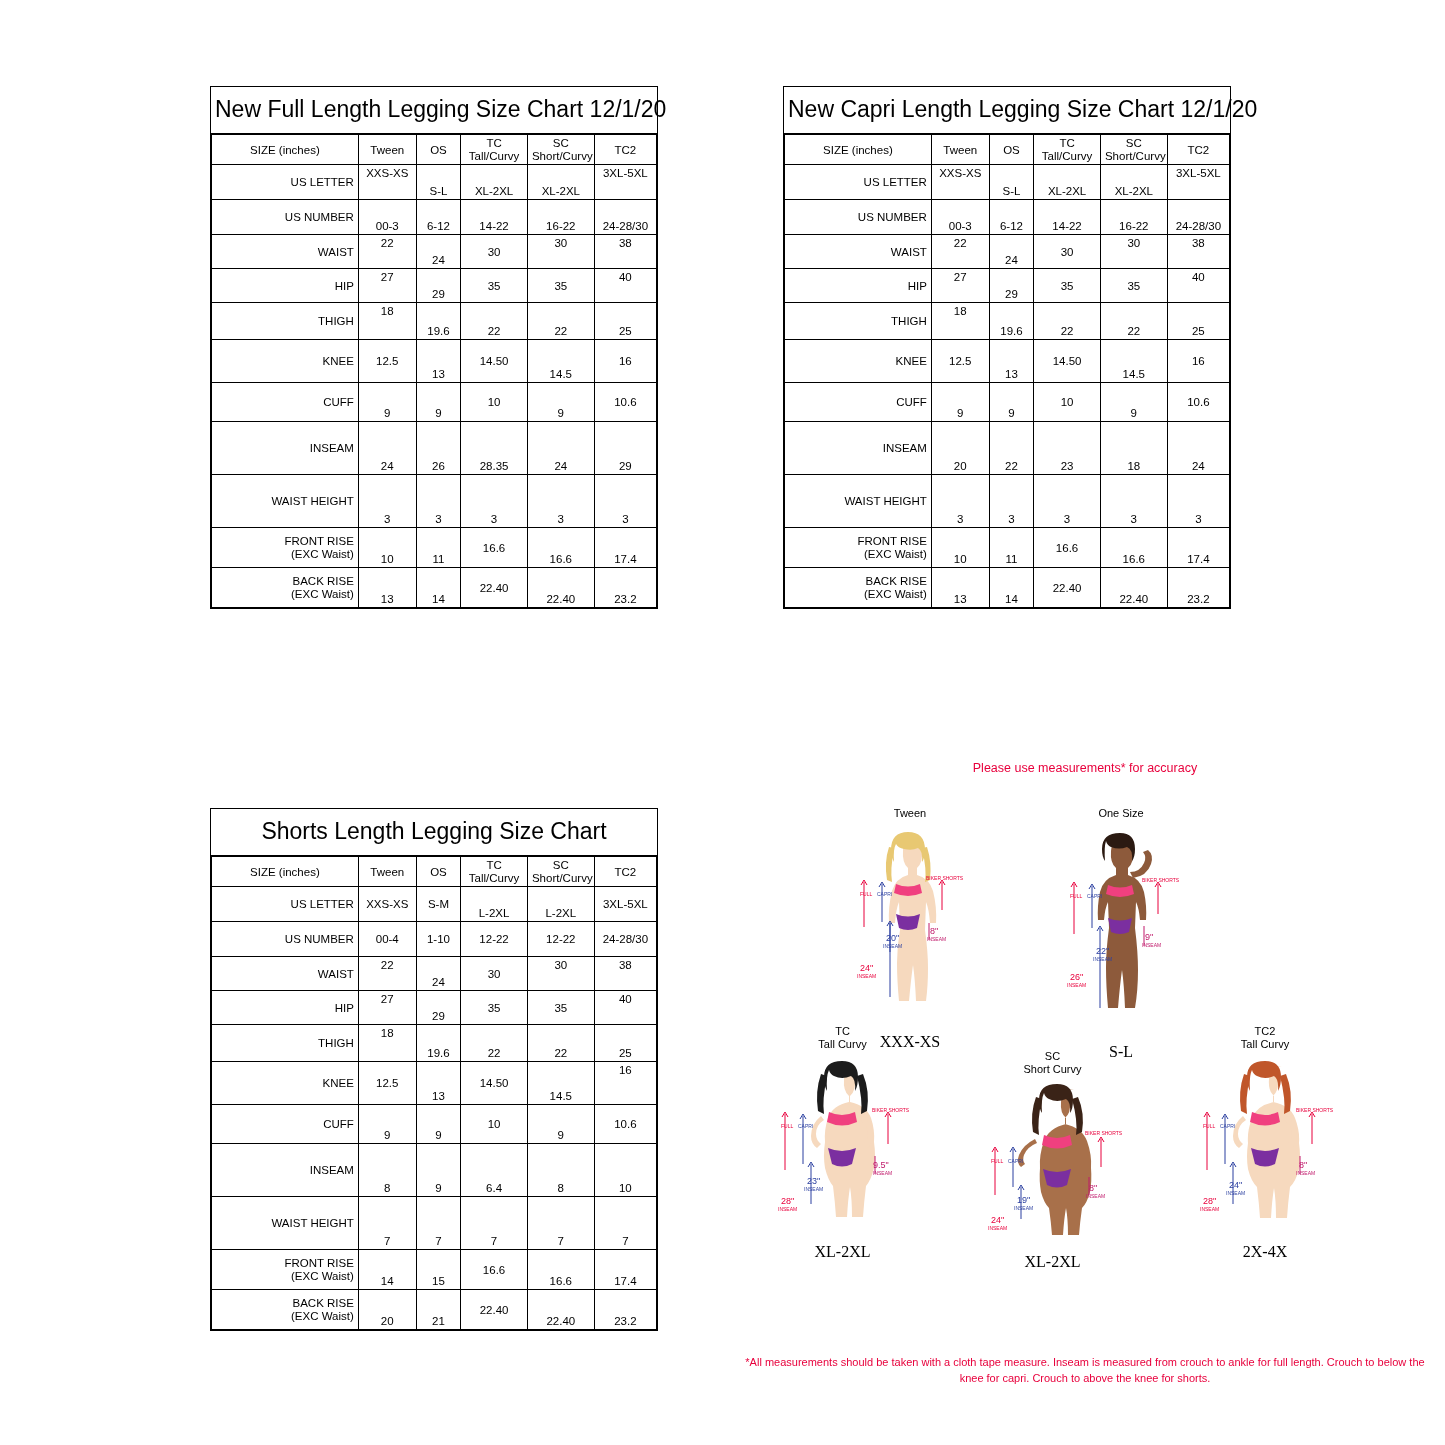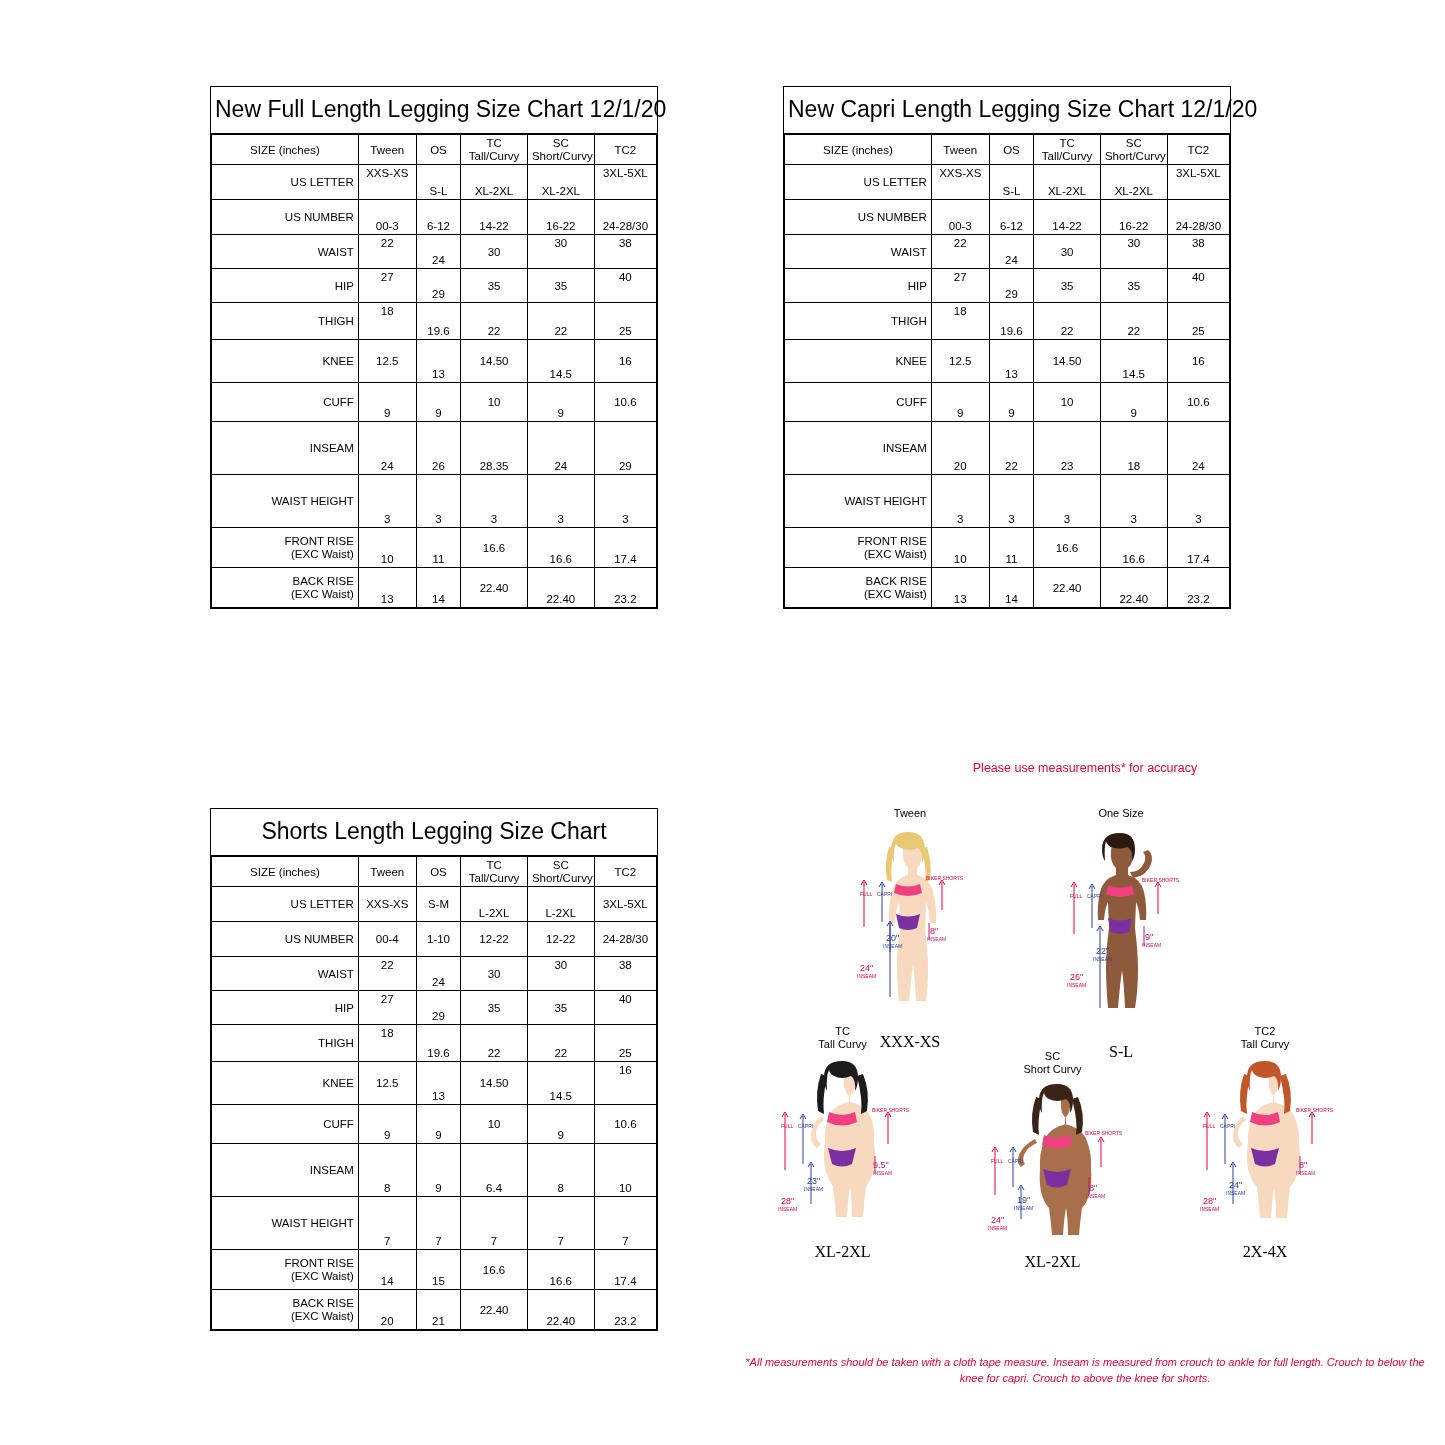--- a/index.html
+++ b/index.html
@@ -66,21 +66,21 @@
     font-size: 12.5px;
     line-height: 1.35;
     margin: 0;
   }
   .figures { position: relative; width: 700px; height: 470px; margin-top: 8px; }
   .fig { position: absolute; text-align: center; }
   .fig-cap-top { font-size: 11px; line-height: 1.15; margin-bottom: 2px; }
   .fig-cap-bot { font-size: 16px; margin-top: 2px; font-family: "Liberation Serif", serif; }
   .footnote {
     position: absolute; left: 0; top: 595px; width: 700px;
-    text-align: center; color: #e8003c; font-size: 11px; line-height: 1.45; font-style: italic;
+    text-align: center; color: #e8003c; font-size: 11px; line-height: 1.45;
   }
 </style>
 </head>
 <body>
 
 <div class="page">
 
   <div class="chart" id="chart-full" style="left:210px; top:86px; width:448px;">
     <div class="chart-title">New Full Length Legging Size Chart 12/1/20</div>
     <table class="size-table">

